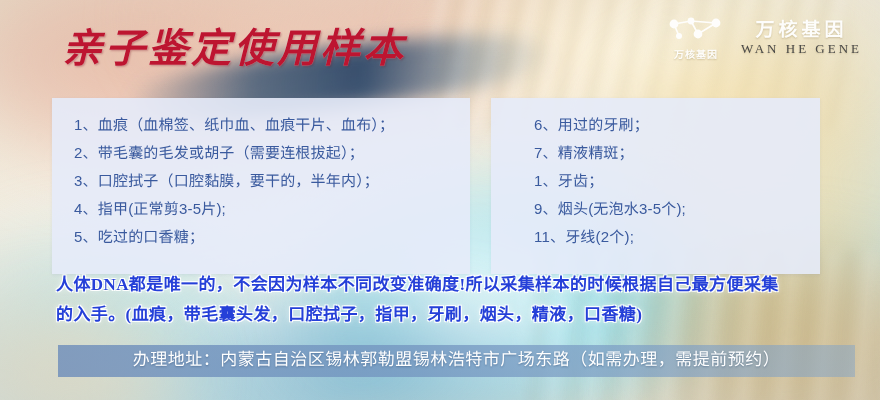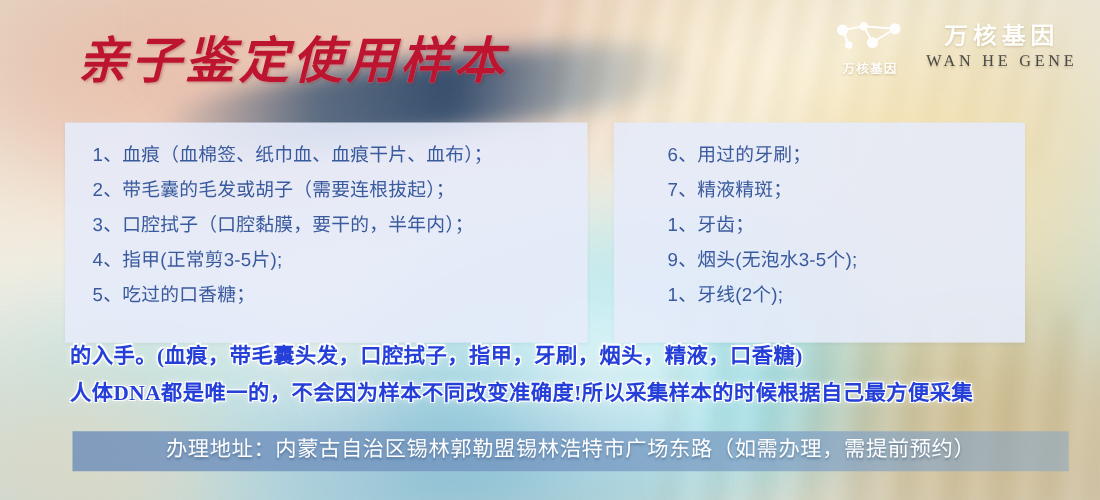--- a/index.html
+++ b/index.html
@@ -361,26 +361,26 @@
       <li>5、吃过的口香糖；</li>
     </ul>
   </div>
 
   <div class="panel panel-right">
     <ul>
       <li>6、用过的牙刷；</li>
       <li>7、精液精斑；</li>
       <li>1、牙齿；</li>
       <li>9、烟头(无泡水3-5个);</li>
-      <li>1、牙线(2个);</li>
+      <li>11、牙线(2个);</li>
     </ul>
   </div>
 
   <div class="note">
+    <span class="note-line">人体DNA都是唯一的，不会因为样本不同改变准确度!所以采集样本的时候根据自己最方便采集</span>
     <span class="note-line">的入手。(血痕，带毛囊头发，口腔拭子，指甲，牙刷，烟头，精液，口香糖)</span>
-    <span class="note-line">人体DNA都是唯一的，不会因为样本不同改变准确度!所以采集样本的时候根据自己最方便采集</span>
   </div>
 
   <div class="address-bar">
     <span class="address-text">办理地址：内蒙古自治区锡林郭勒盟锡林浩特市广场东路（如需办理，需提前预约）</span>
   </div>
 
 </div>
 
 </body></html>

